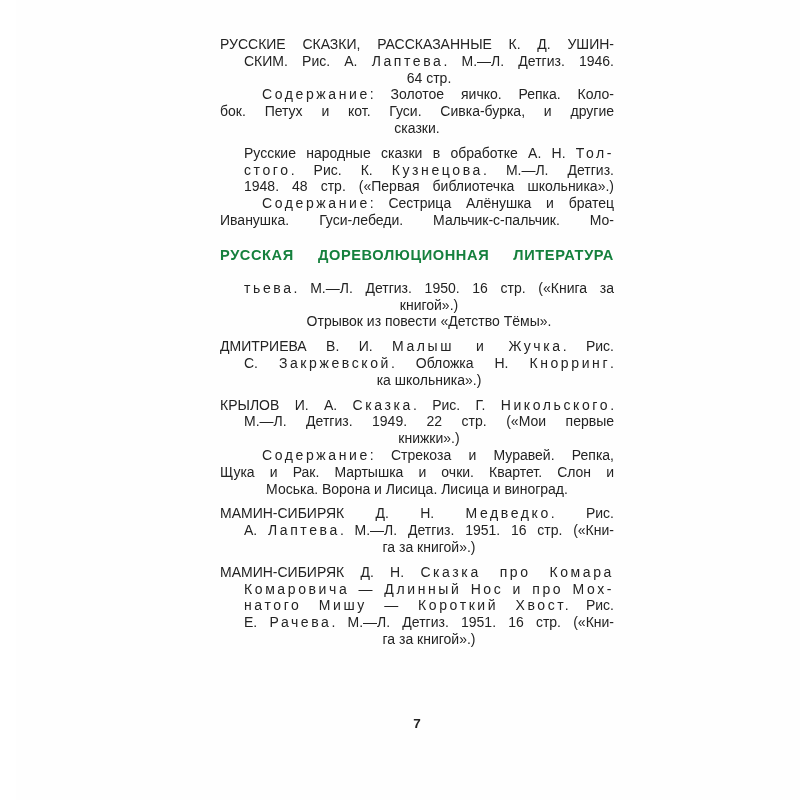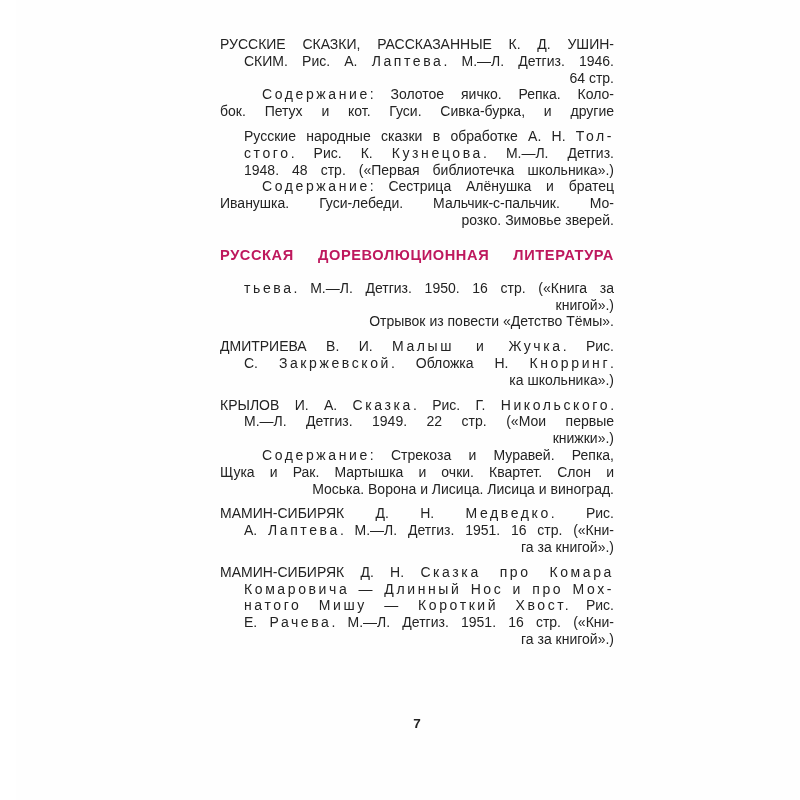--- a/index.html
+++ b/index.html
@@ -14,39 +14,39 @@
   }
   .column {
     position:absolute;
     left:204px; top:36px;
     width:394px;
   }
   .block { margin-bottom:8px; }
   .line {
     font-size:14px;
     line-height:16.8px;
-    text-align:right;
+    text-align:center;
     white-space:normal;
   }
   .line.j {
     text-align:justify;
     text-align-last:justify;
   }
   .i1 { padding-left:24px; }
   .i2 { padding-left:42px; }
   .sp { letter-spacing:2.6px; }
   .heading {
     font-size:14.6px;
     font-weight:bold;
     line-height:20px;
     margin:16px 0 15px 0;
     text-align:justify;
     text-align-last:justify;
     letter-spacing:0.6px;
-    color:#be185d;
+    color:#15803d;
   }
   .pagenum {
     position:absolute;
     top:716px; left:204px; width:394px;
     text-align:center;
     font-size:13.5px;
     font-weight:bold;
   }
 </style>
 </head>
@@ -54,29 +54,29 @@
 
 <div class="page">
   <div class="column">
 
     <div class="block">
       <div class="line j"><span>РУССКИЕ СКАЗКИ, РАССКАЗАННЫЕ К. Д. УШИН-</span></div>
       <div class="line j i1"><span>СКИМ. Рис. А. </span><span class="sp">Лаптева</span><span>. М.—Л. Детгиз. 1946.</span></div>
       <div class="line i1"><span>64 стр.</span></div>
       <div class="line j i2"><span class="sp">Содержание</span><span>: Золотое яичко. Репка. Коло-</span></div>
       <div class="line j"><span>бок. Петух и кот. Гуси. Сивка-бурка, и другие</span></div>
+      <div class="line"><span>сказки.</span></div>
     </div>
 
     <div class="block">
       <div class="line j i1"><span>Русские народные сказки в обработке А. Н. </span><span class="sp">Тол-</span></div>
       <div class="line j i1"><span class="sp">стого</span><span>. Рис. К. </span><span class="sp">Кузнецова</span><span>. М.—Л. Детгиз.</span></div>
       <div class="line j i1"><span>1948. 48 стр. («Первая библиотечка школьника».)</span></div>
       <div class="line j i2"><span class="sp">Содержание</span><span>: Сестрица Алёнушка и братец</span></div>
       <div class="line j"><span>Иванушка. Гуси-лебеди. Мальчик-с-пальчик. Мо-</span></div>
-      <div class="line"><span>розко. Зимовье зверей.</span></div>
     </div>
 
     <div class="heading"><span>РУССКАЯ ДОРЕВОЛЮЦИОННАЯ ЛИТЕРАТУРА</span></div>
 
     <div class="block">
       <div class="line j i1"><span class="sp">тьева</span><span>. М.—Л. Детгиз. 1950. 16 стр. («Книга за</span></div>
       <div class="line i1"><span>книгой».)</span></div>
       <div class="line i1"><span>Отрывок из повести «Детство Тёмы».</span></div>
     </div>
 

